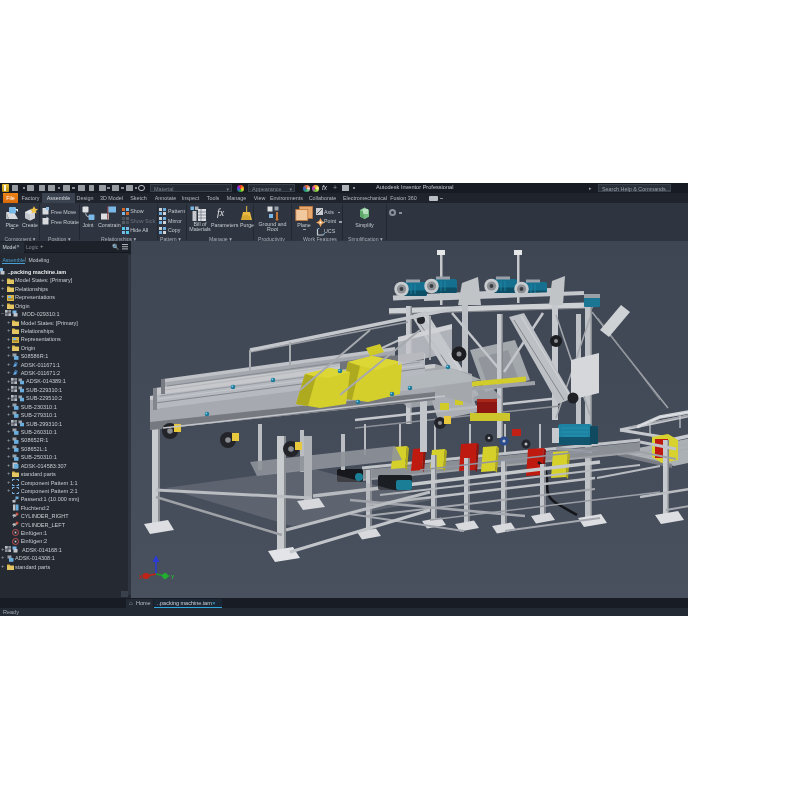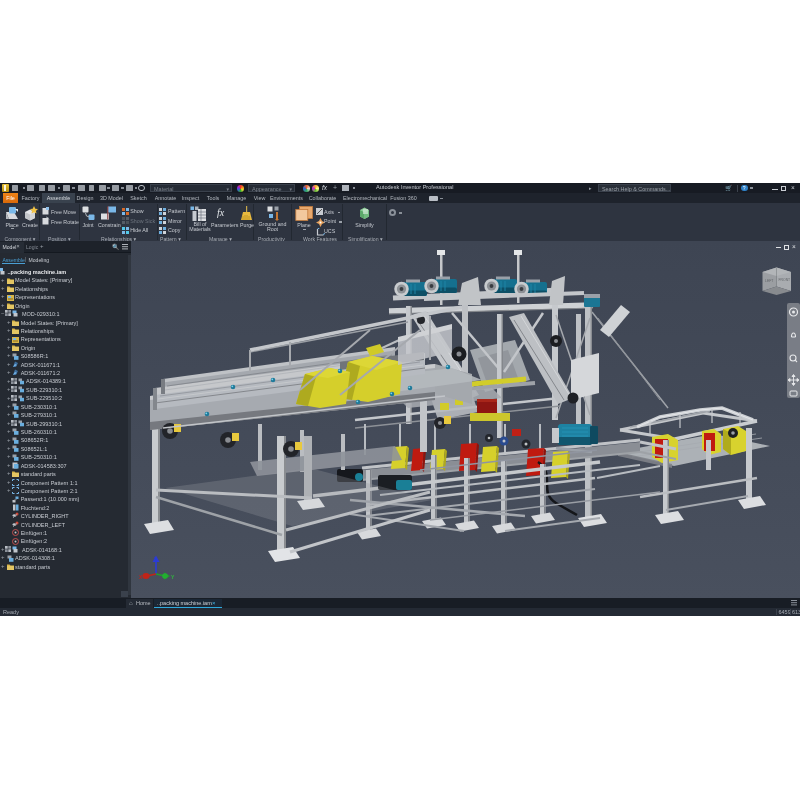--- a/index.html
+++ b/index.html
@@ -1,15 +1,15 @@
 <!DOCTYPE html>
 <html><head><meta charset="utf-8"><style>
 *{margin:0;padding:0;box-sizing:border-box}
 html,body{width:800px;height:800px;background:#fff;font-family:"Liberation Sans",sans-serif;overflow:hidden}
-#app{position:absolute;left:0;top:183px;width:800px;height:433px;background:#22c55e;overflow:hidden}
+#app{position:absolute;left:0;top:183px;width:688px;height:433px;background:#22c55e;overflow:hidden}
 .abs{position:absolute}
 #titlebar{position:absolute;left:0;top:0;width:800px;height:10px;background:#171b23}
 #tabrow{position:absolute;left:0;top:10px;width:800px;height:10px;background:#1e232c}
 #ribbon{position:absolute;left:0;top:20px;width:800px;height:38px;background:#2e3440}
 #main{position:absolute;left:0;top:58px;width:800px;height:357px}
 #browser{position:absolute;left:0;top:0;width:131px;height:357px;background:#252a32}
 #viewport{position:absolute;left:131px;top:0;width:669px;height:357px;background:linear-gradient(#3e4553,#49505e)}
 #doctabs{position:absolute;left:0;top:415px;width:800px;height:10px;background:#181d25}
 #statusbar{position:absolute;left:0;top:425px;width:800px;height:8px;background:#242a34}
 .t{position:absolute;white-space:nowrap}

